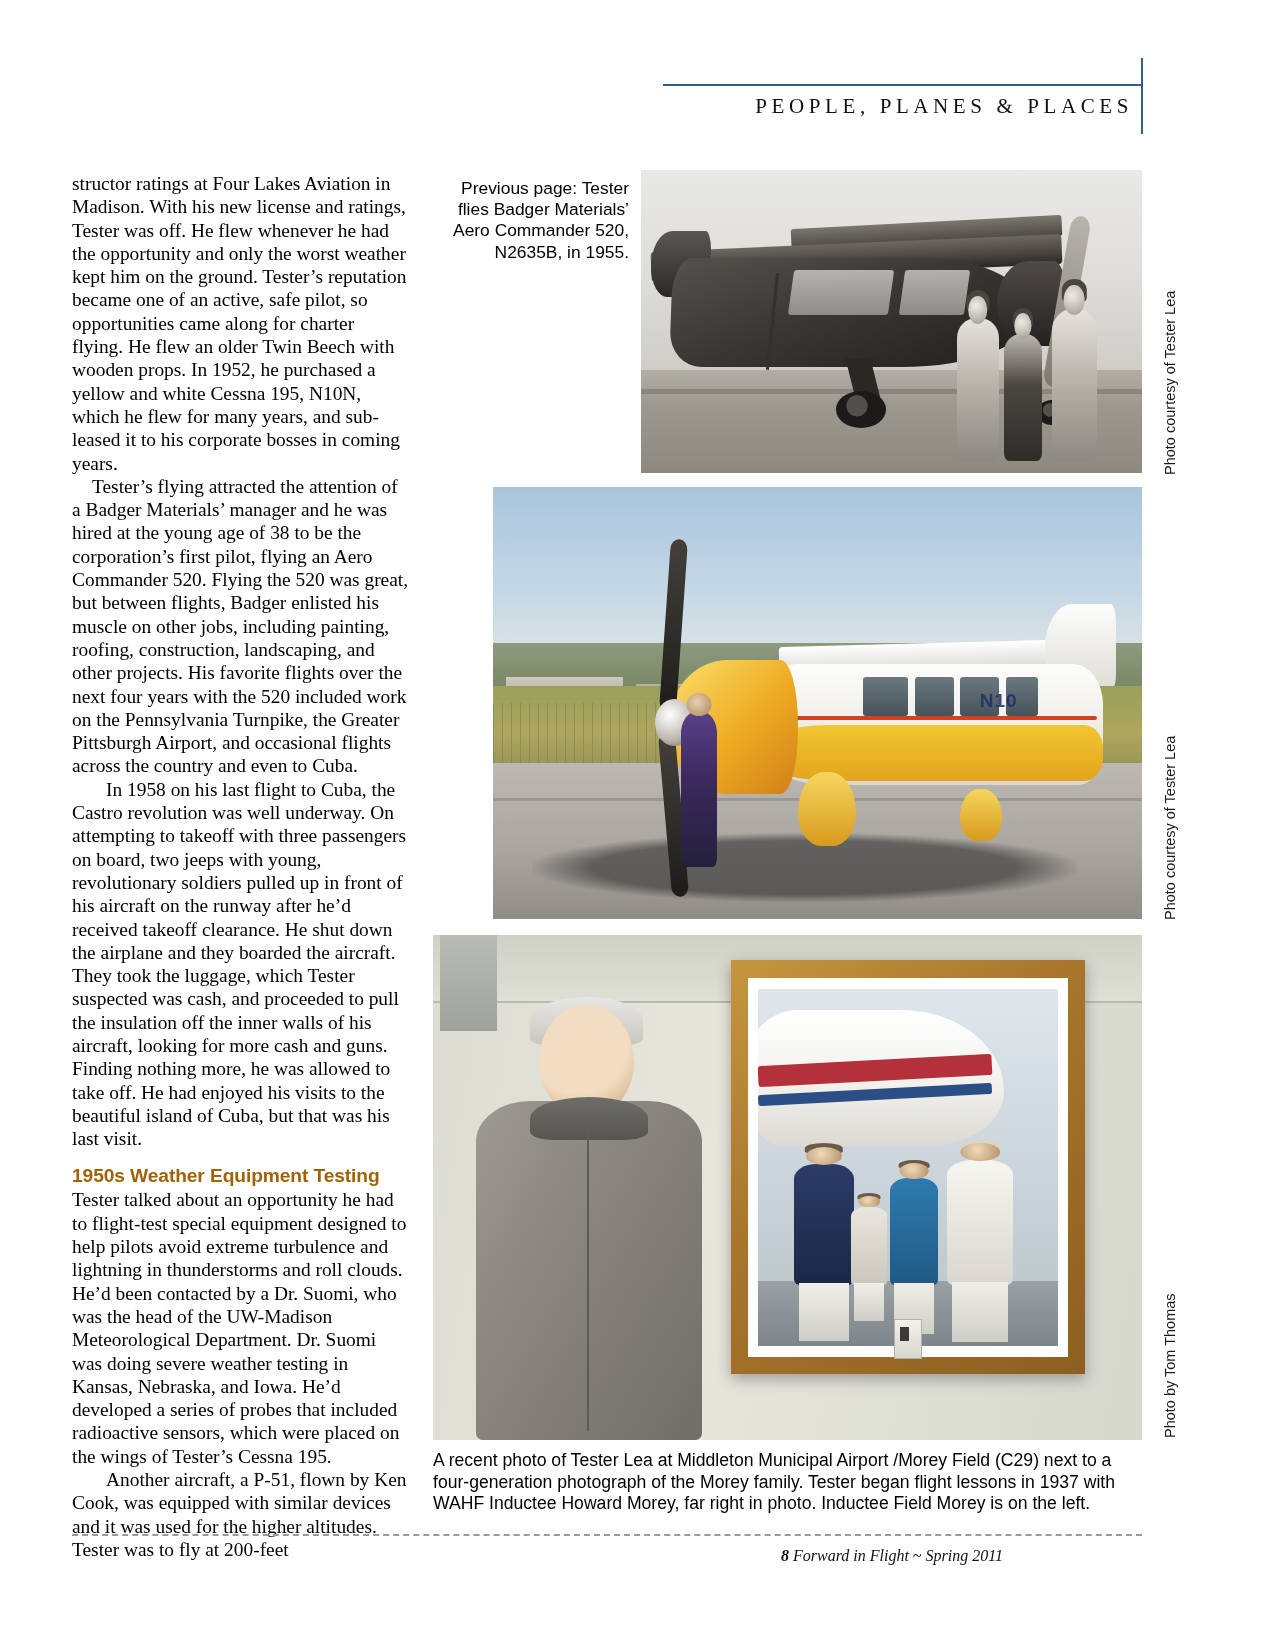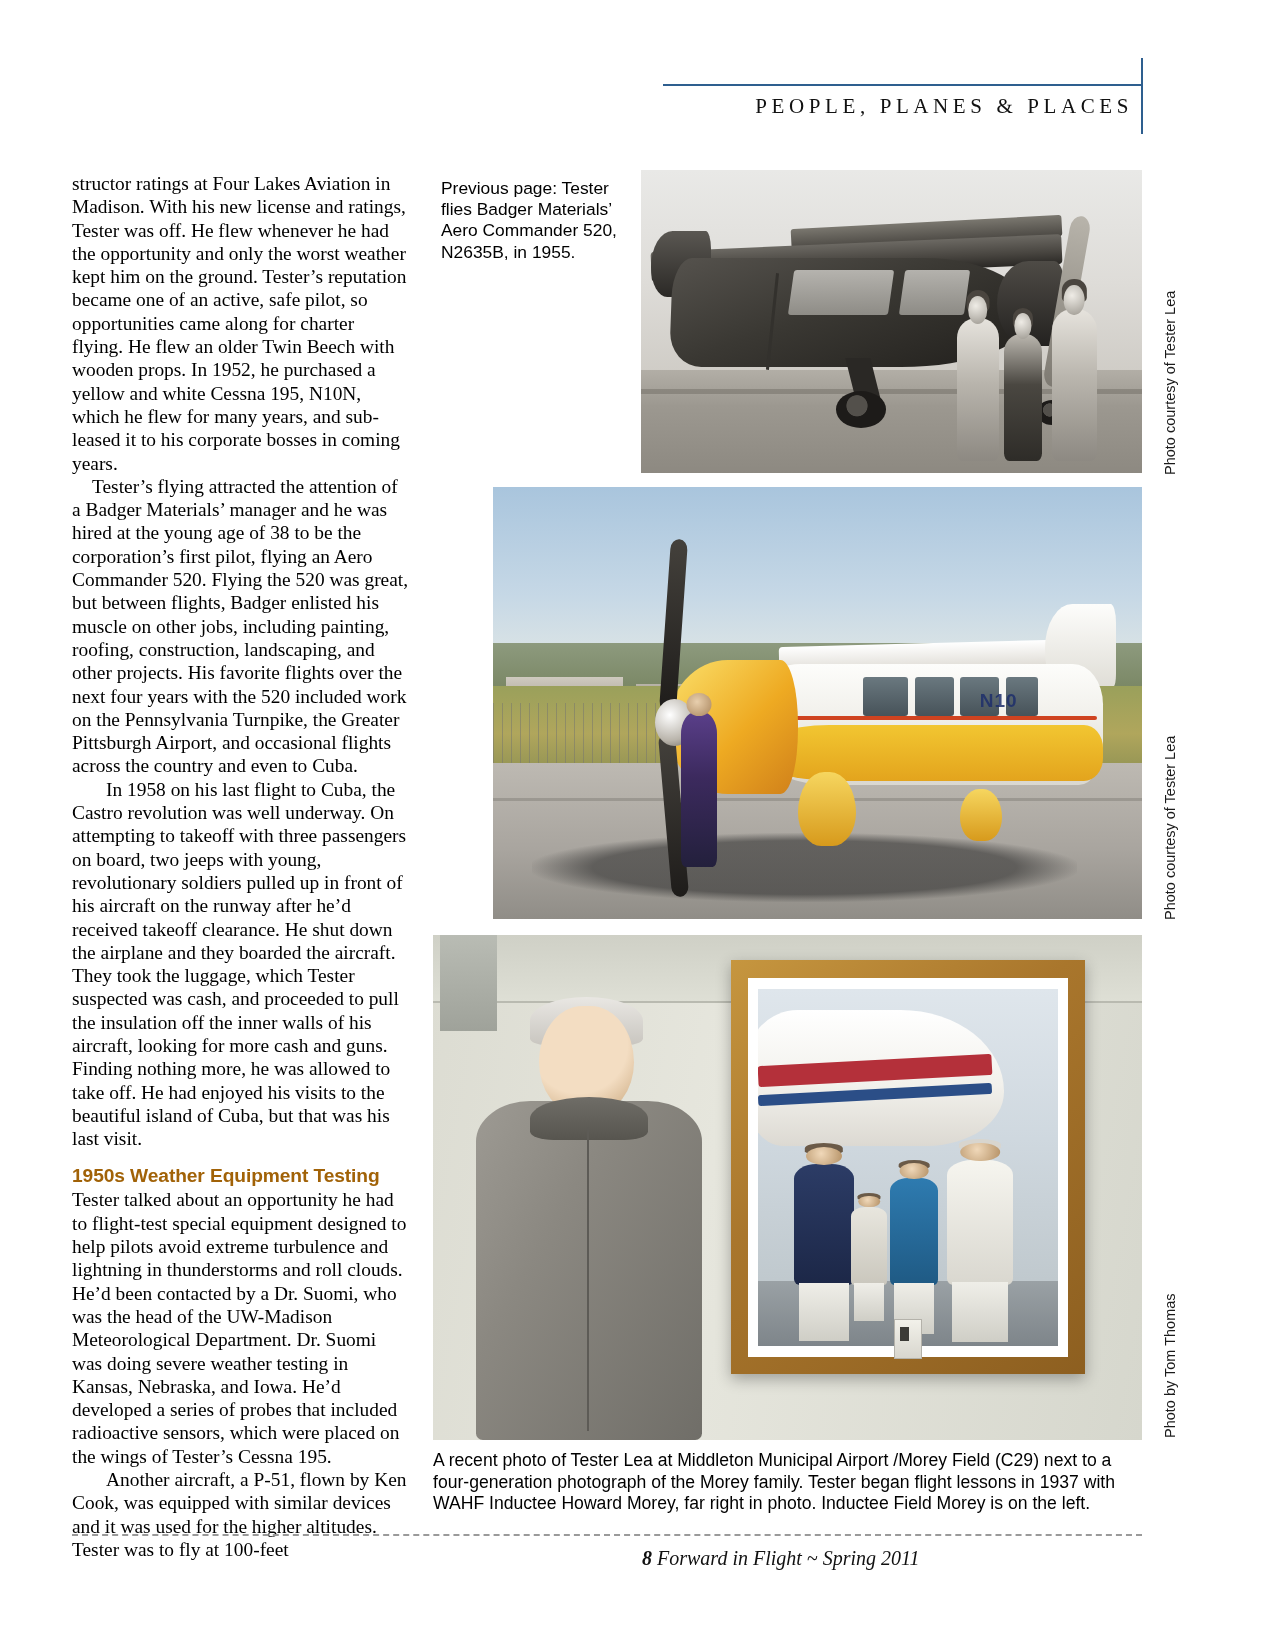--- a/index.html
+++ b/index.html
@@ -78,21 +78,21 @@
   
   .col-cap {
     position: absolute;
     left: 433px; top: 178px;
     width: 196px;
     font-family: "Liberation Sans", sans-serif;
     font-size: 17.4px;
     line-height: 21.2px;
     color: #000;
   }
-  .col-cap p { margin: 0 0 17px 8px; }
+  .col-cap p { margin: 0 0 17px 18px; text-align: right; }
   .col-cap p:last-child { margin-bottom: 0; }
 
   
   .photo {
     position: absolute;
     overflow: hidden;
     background: #cfcfcf;
   }
 
   
@@ -417,24 +417,24 @@
 
   
   .footer-rule {
     position:absolute;
     left:72px; top:1534px; width:1070px; height:0;
     border-top: 2px dashed #9a9a9a;
   }
   .footer-text {
     position:absolute;
     left:642px; top:1547px; width:500px;
-    text-align:left;
+    text-align:center;
     font-family:"Liberation Serif", serif;
     font-style: italic;
-    font-size:20px;
+    font-size:16px;
     color:#111;
   }
   .footer-text .pg { font-weight:bold; font-style:italic; }
 </style>
 </head>
 <body>
 
 <div class="page">
 
   <div class="runhead">
@@ -442,21 +442,21 @@
     <div class="runhead-tick"></div>
     <div class="runhead-title">PEOPLE, PLANES &amp; PLACES</div>
   </div>
 
   <div class="col-left">
     <p>structor ratings at Four Lakes Aviation in Madison. With his new license and ratings, Tester was off. He flew whenever he had the opportunity and only the worst weather kept him on the ground. Tester’s reputation became one of an active, safe pilot, so opportunities came along for charter flying. He flew an older Twin Beech with wooden props. In 1952, he purchased a yellow and white Cessna 195, N10N, which he flew for many years, and sub-leased it to his corporate bosses in coming years.</p>
     <p class="indent">Tester’s flying attracted the attention of a Badger Materials’ manager and he was hired at the young age of 38 to be the corporation’s first pilot, flying an Aero Commander 520. Flying the 520 was great, but between flights, Badger enlisted his muscle on other jobs, including painting, roofing, construction, landscaping, and other projects. His favorite flights over the next four years with the 520 included work on the Pennsylvania Turnpike, the Greater Pittsburgh Airport, and occasional flights across the country and even to Cuba.</p>
     <p class="indent2">In 1958 on his last flight to Cuba, the Castro revolution was well underway. On attempting to takeoff with three passengers on board, two jeeps with young, revolutionary soldiers pulled up in front of his aircraft on the runway after he’d received takeoff clearance. He shut down the airplane and they boarded the aircraft. They took the luggage, which Tester suspected was cash, and proceeded to pull the insulation off the inner walls of his aircraft, looking for more cash and guns. Finding nothing more, he was allowed to take off. He had enjoyed his visits to the beautiful island of Cuba, but that was his last visit.</p>
     <div class="subhead">1950s Weather Equipment Testing</div>
     <p>Tester talked about an opportunity he had to flight-test special equipment designed to help pilots avoid extreme turbulence and lightning in thunderstorms and roll clouds. He’d been contacted by a Dr. Suomi, who was the head of the UW-Madison Meteorological Department. Dr. Suomi was doing severe weather testing in Kansas, Nebraska, and Iowa. He’d developed a series of probes that included radioactive sensors, which were placed on the wings of Tester’s Cessna 195.</p>
-    <p class="indent2">Another aircraft, a P-51, flown by Ken Cook, was equipped with similar devices and it was used for the higher altitudes. Tester was to fly at 100-feet</p>
+    <p class="indent2">Another aircraft, a P-51, flown by Ken Cook, was equipped with similar devices and it was used for the higher altitudes. Tester was to fly at 200-feet</p>
   </div>
 
   <div class="col-cap">
     <p>Previous page: Tester flies Badger Materials’ Aero Commander 520, N2635B, in 1955.</p>
   </div>
 
   <div class="photo" id="photo-cub">
     <div class="cub-sky"></div>
     <div class="cub-ground"></div>
     <div class="cub-wing2"></div>

